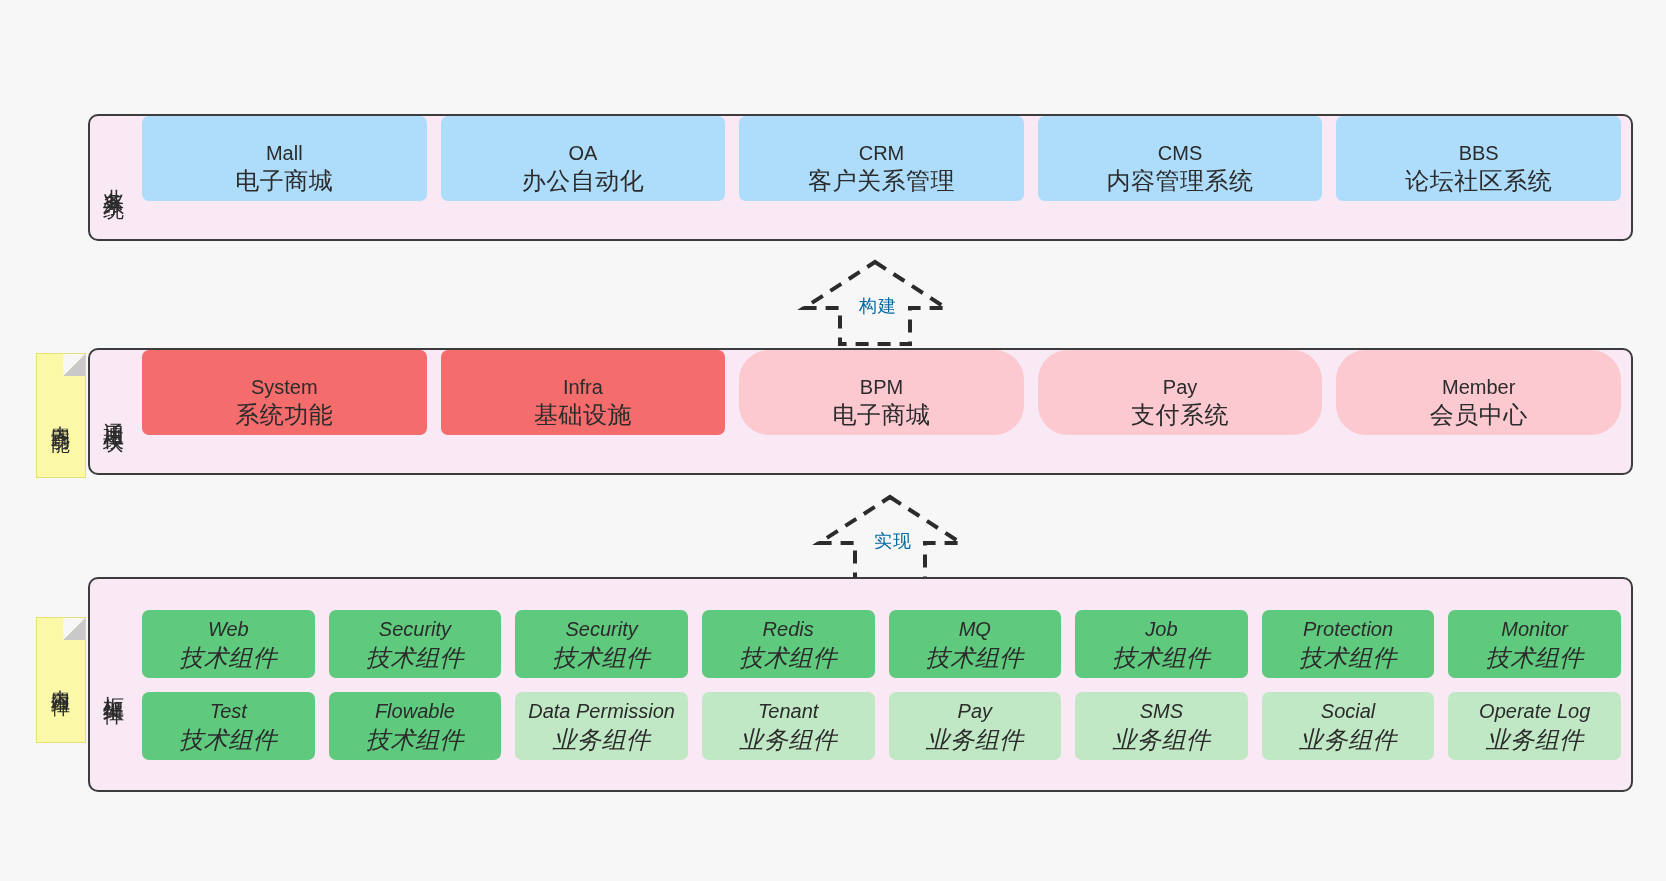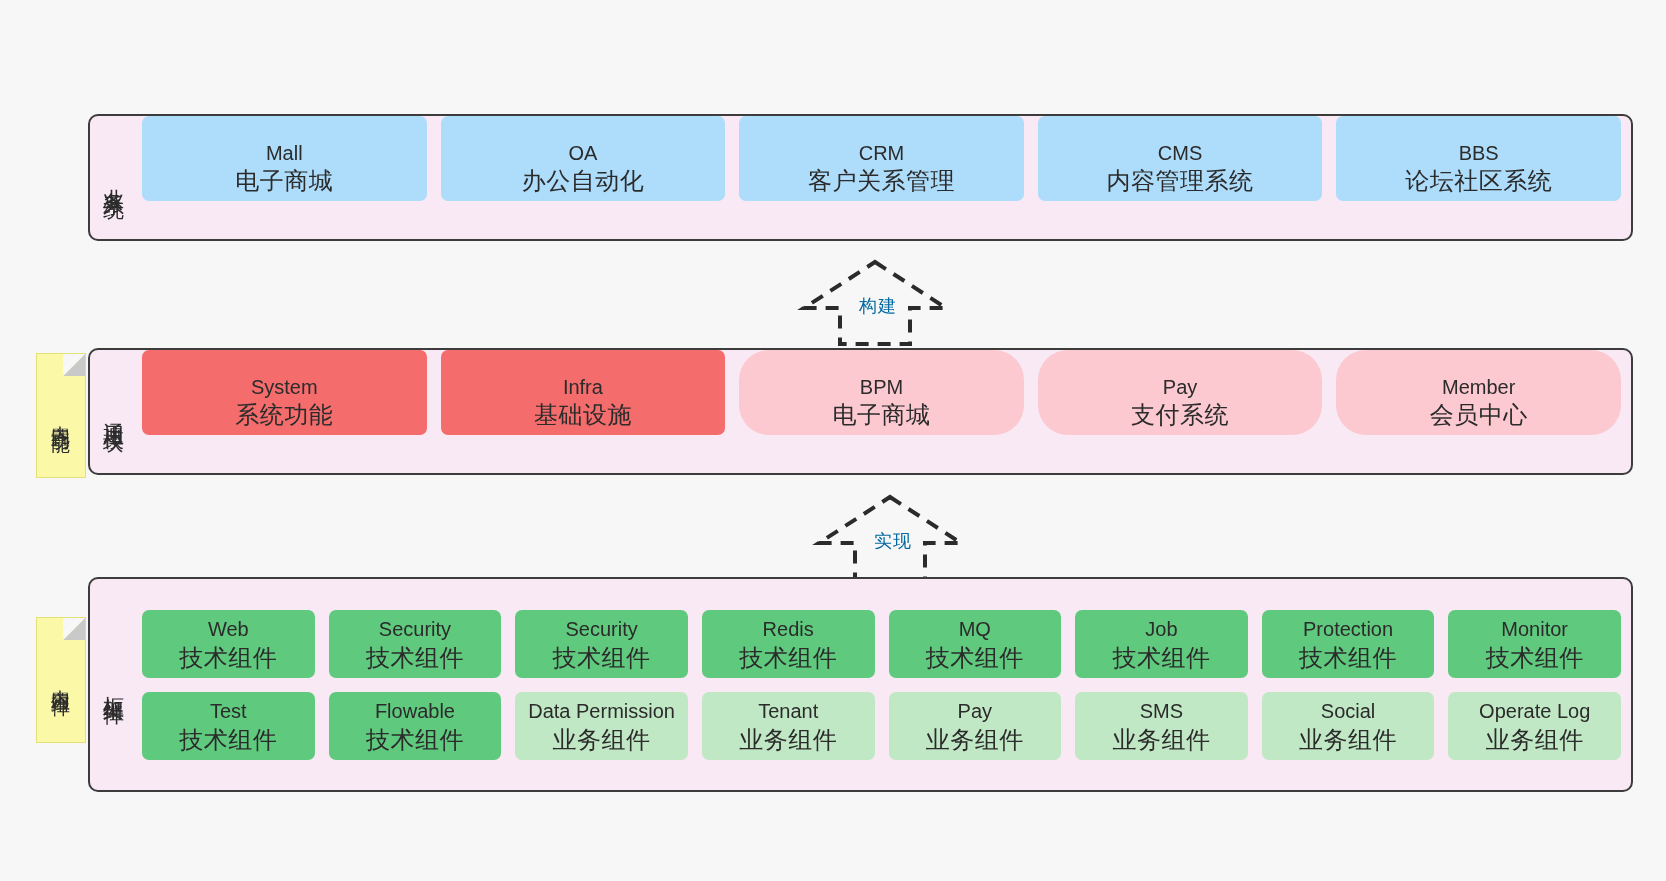--- a/index.html
+++ b/index.html
@@ -95,21 +95,21 @@
   #layer-business  { left: 88px;  top: 114px; width: 1545px; height: 127px; }
   #layer-business .layer-body { height: 85px; }
   #layer-business .row { height: 85px; }
 
   #layer-modules   { left: 88px;  top: 348px; width: 1545px; height: 127px; }
   #layer-modules .layer-body { height: 85px; }
   #layer-modules .row { height: 85px; }
 
   #layer-framework { left: 88px;  top: 577px; width: 1545px; height: 215px; }
   #layer-framework .layer-body { padding-top: 8px; padding-bottom: 8px; }
-  #layer-framework .row { height: 68px; }
+  #layer-framework .row { height: 68px; font-style: italic; }
 
   
   .note {
     position: absolute;
     width: 50px;
     background: #fbf8a8;
     border: 1px solid #e3e07a;
     display: flex;
     align-items: center;
     justify-content: center;

